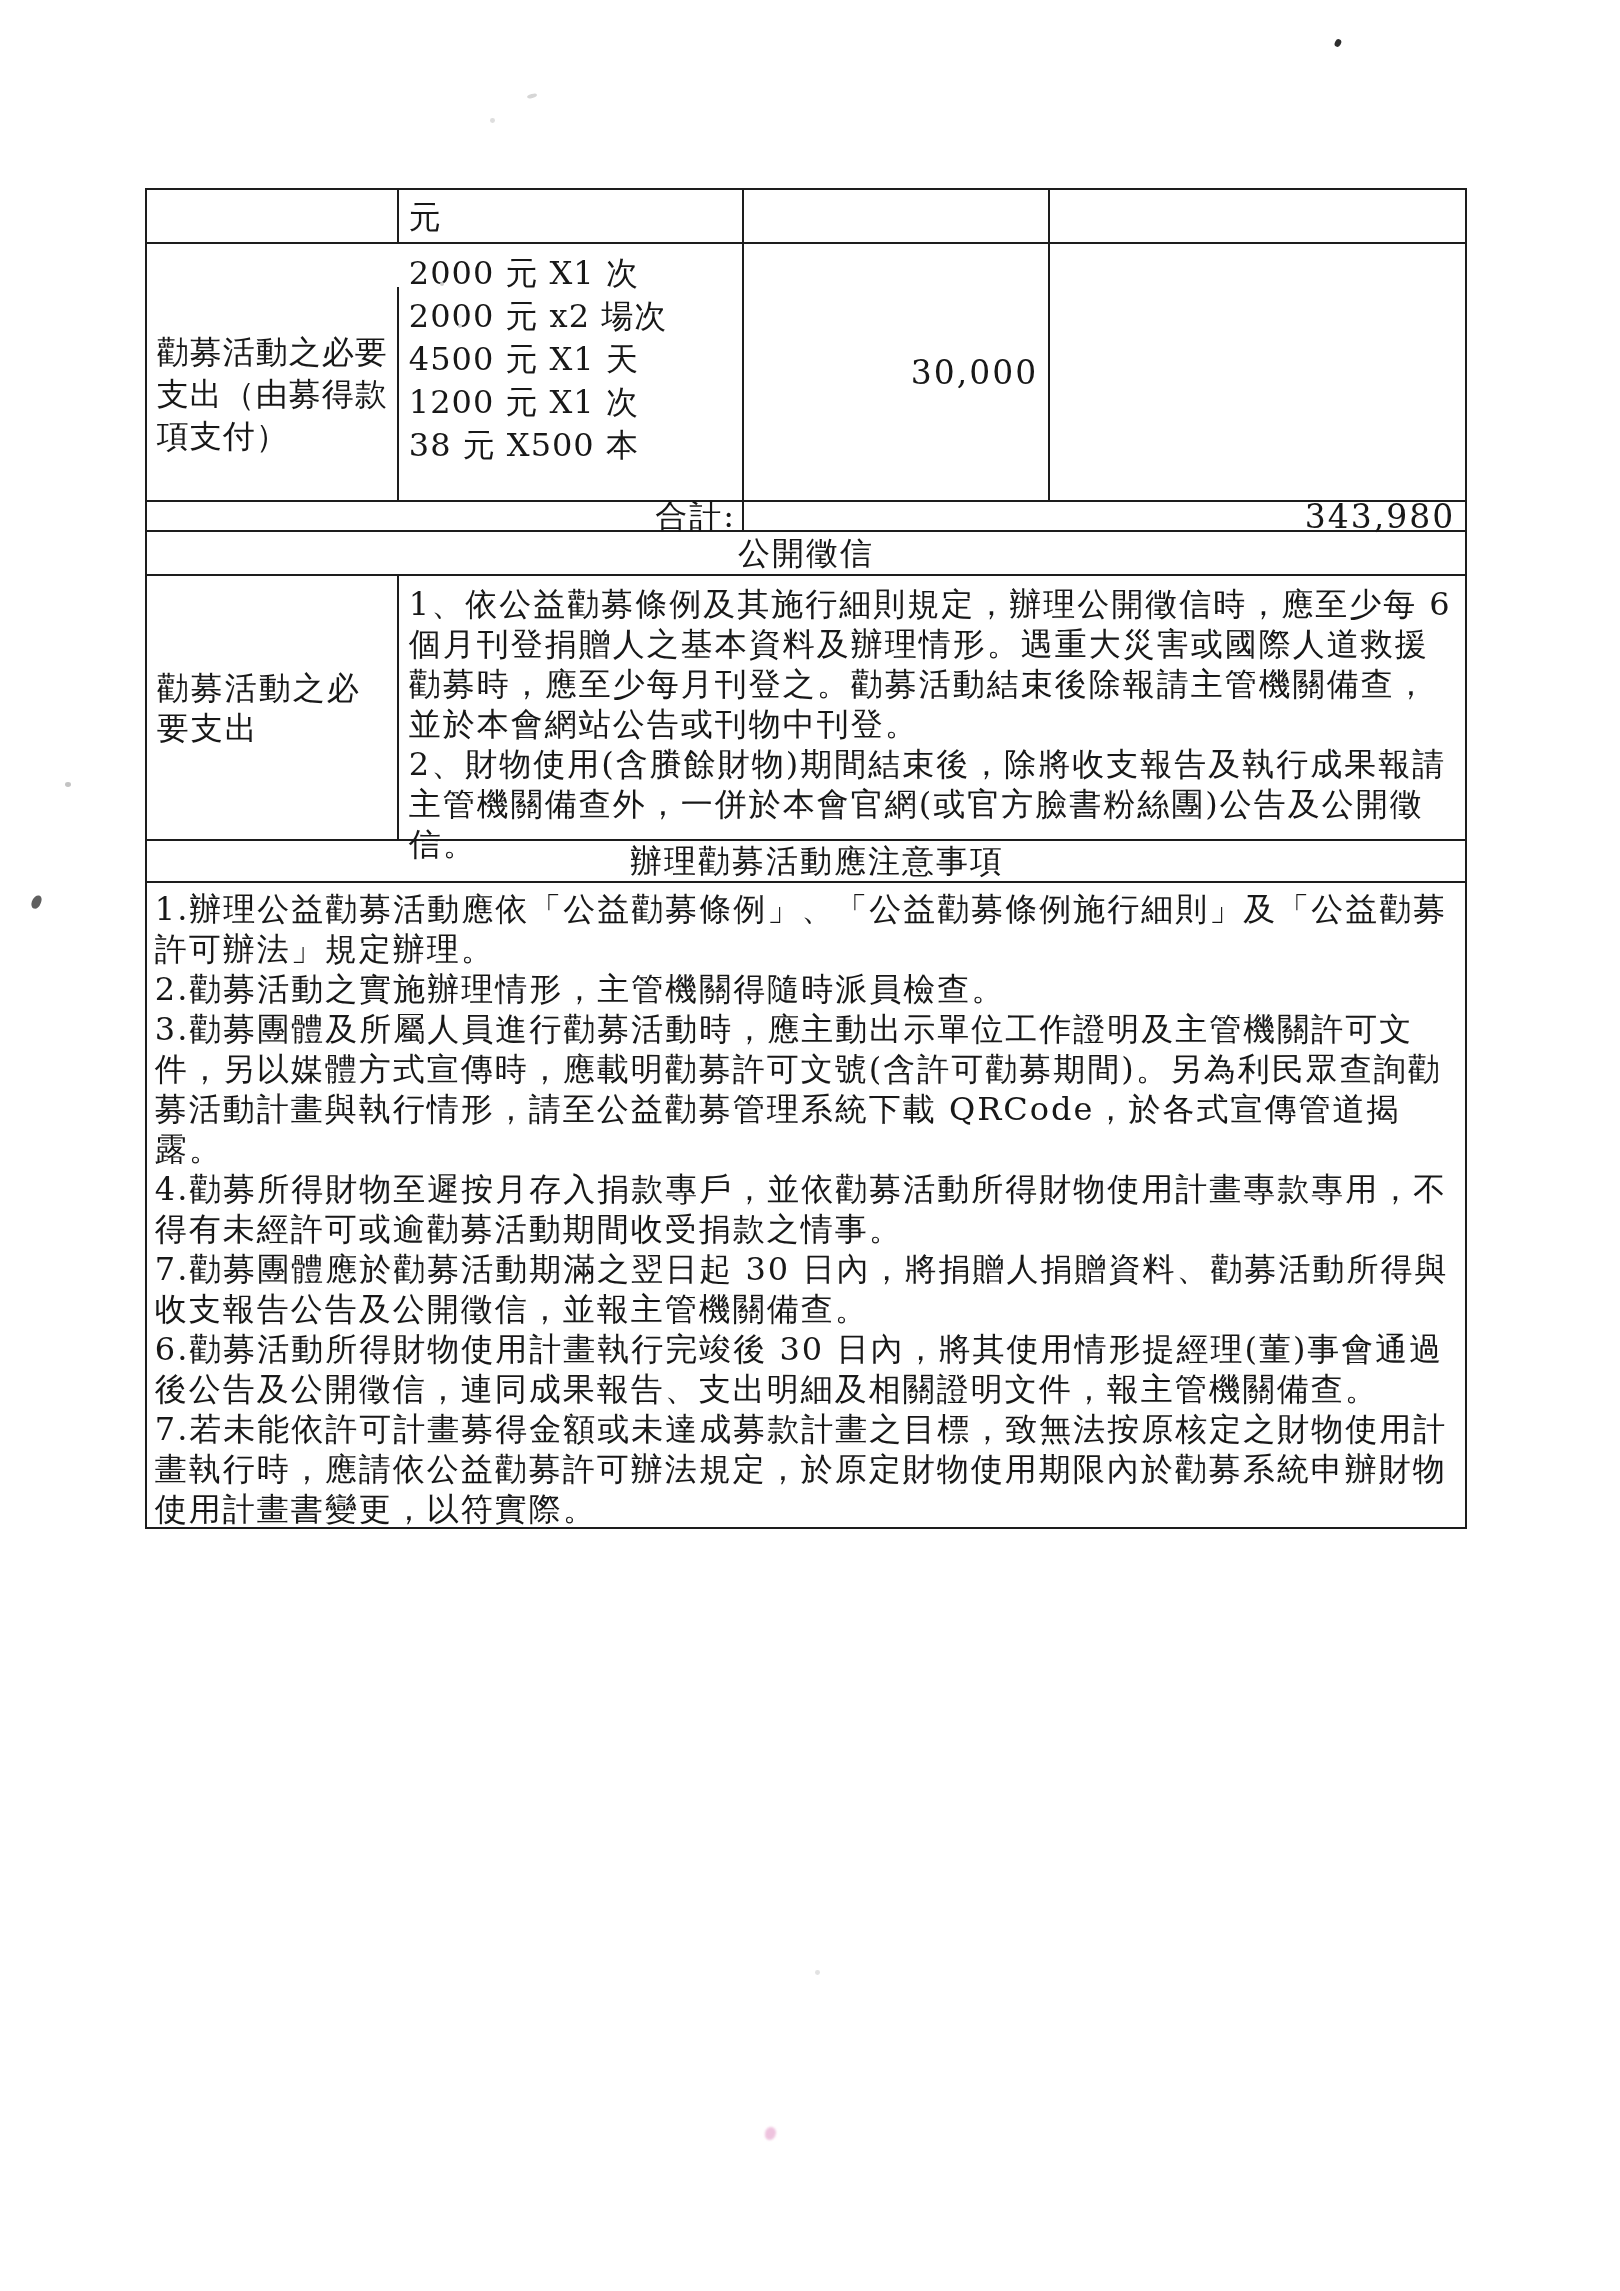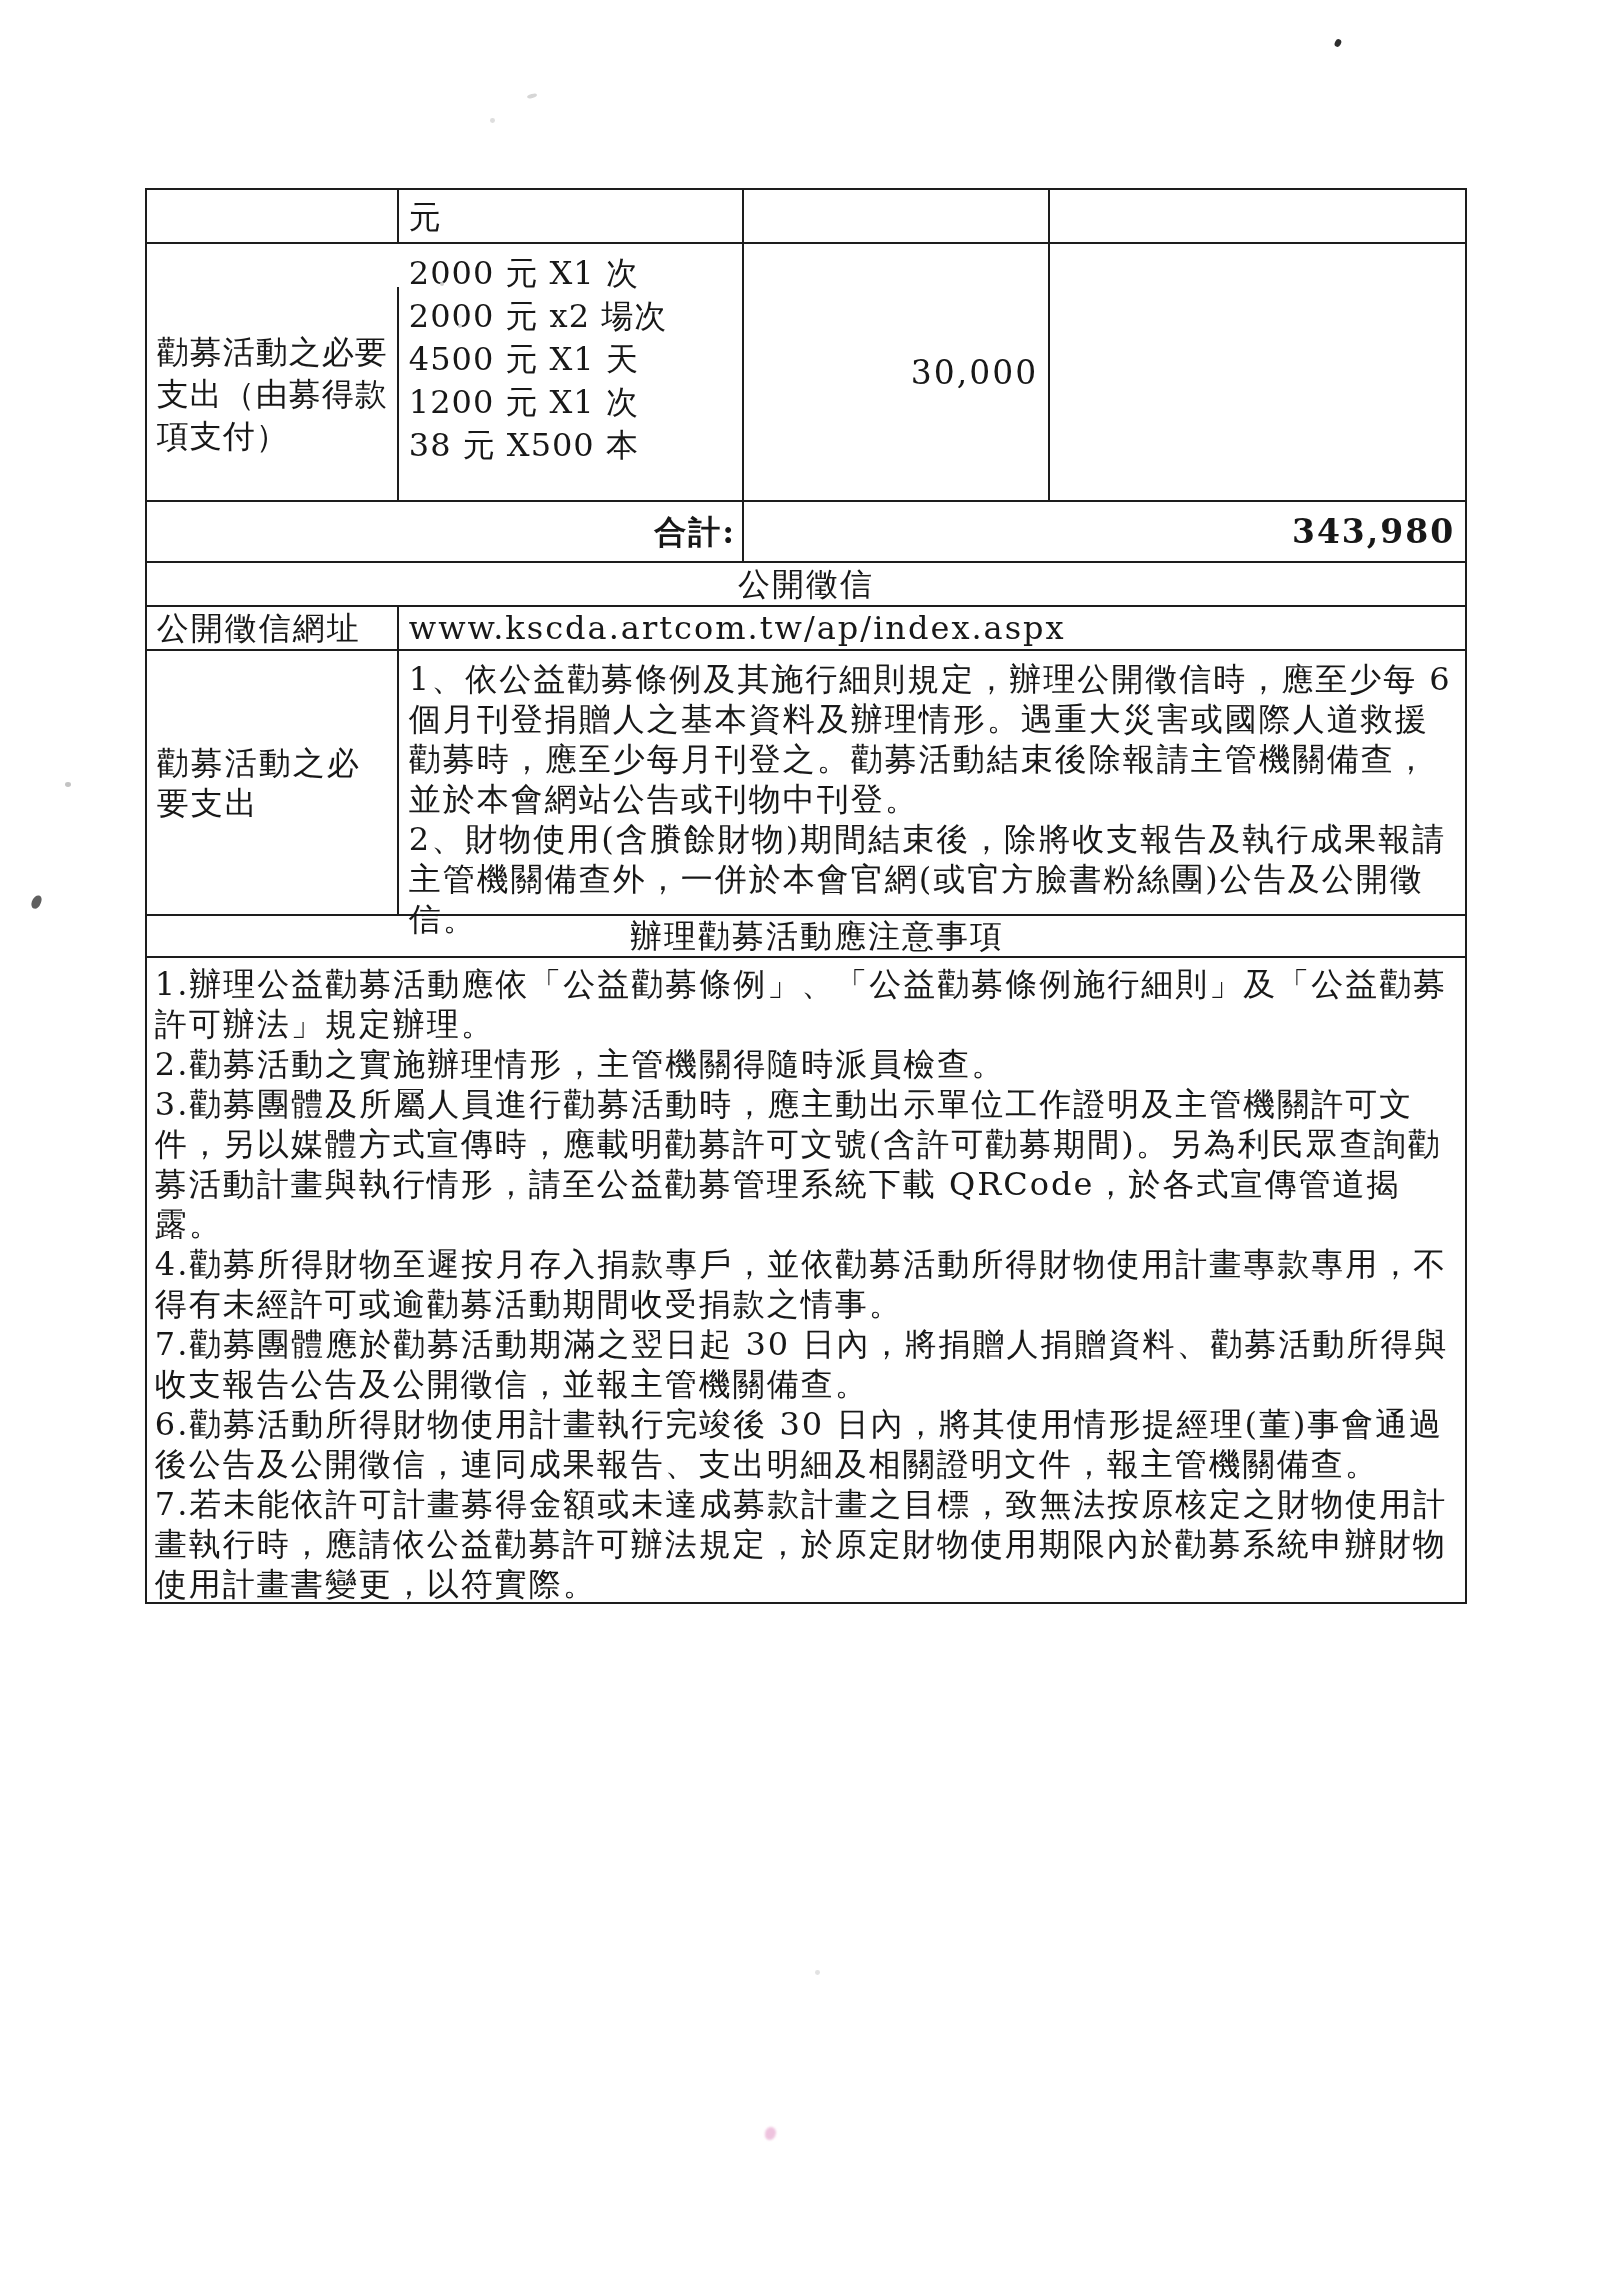--- a/index.html
+++ b/index.html
@@ -36,21 +36,21 @@
   .r-cont .c4{flex:1;}
   
   .r-exp{height:258px;}
   .r-exp .c1{width:252px;display:flex;align-items:center;padding:0 7.8px 0 9.8px;margin-top:43px;}
   .r-exp .c1 .lbl{font-size:32px;letter-spacing:1px;line-height:42px;}
   .r-exp .c2{width:345px;padding:7.8px 0 0 9.8px;}
   .r-exp .c2 .item{font-size:32px;letter-spacing:1px;line-height:43px;white-space:nowrap;}
   .r-exp .c3{width:306px;display:flex;align-items:center;justify-content:flex-end;padding-right:9.8px;}
   .r-exp .c4{flex:1;}
   
-  .r-total{height:61px;font-weight:bold;}
+  .r-total{height:30px;}
   .r-total .ca{width:597px;display:flex;align-items:center;justify-content:flex-end;padding-right:5.9px;}
   .r-total .cb{flex:1;display:flex;align-items:center;justify-content:flex-end;padding-right:9.8px;}
   
   .r-sec{height:44px;display:flex;align-items:center;justify-content:center;text-align:center;}
   
   .r-url{height:44px;}
   .r-url .c1{width:252px;display:flex;align-items:center;padding-left:9.8px;}
   .r-url .c2{flex:1;display:flex;align-items:center;padding-left:9.8px;}
   .r-url .url{font-size:32px;letter-spacing:2px;}
   
@@ -103,26 +103,20 @@
       <div class="cell c4"></div>
     </div>
 
     <div class="t-row r-total">
       <div class="cell ca br cjk">合計:</div>
       <div class="cell cb num">343,980</div>
     </div>
 
     <div class="t-row r-sec cjk">公開徵信</div>
 
-    <div class="t-row r-url">
-      <div class="cell c1 br cjk">公開徵信網址</div>
-      <div class="cell c2">
-        <span class="url">www.kscda.artcom.tw/ap/index.aspx</span>
-      </div>
-    </div>
 
     <div class="t-row r-freq">
       <div class="cell c1 br">
         <div class="cjk">勸募活動之必要支出</div>
       </div>
       <div class="cell c2">
         <p class="para cjk">1、依公益勸募條例及其施行細則規定，辦理公開徵信時，應至少每 6 個月刊登捐贈人之基本資料及辦理情形。遇重大災害或國際人道救援勸募時，應至少每月刊登之。勸募活動結束後除報請主管機關備查，並於本會網站公告或刊物中刊登。</p>
         <p class="para cjk">2、財物使用(含賸餘財物)期間結束後，除將收支報告及執行成果報請主管機關備查外，一併於本會官網(或官方臉書粉絲團)公告及公開徵信。</p>
       </div>
     </div>

